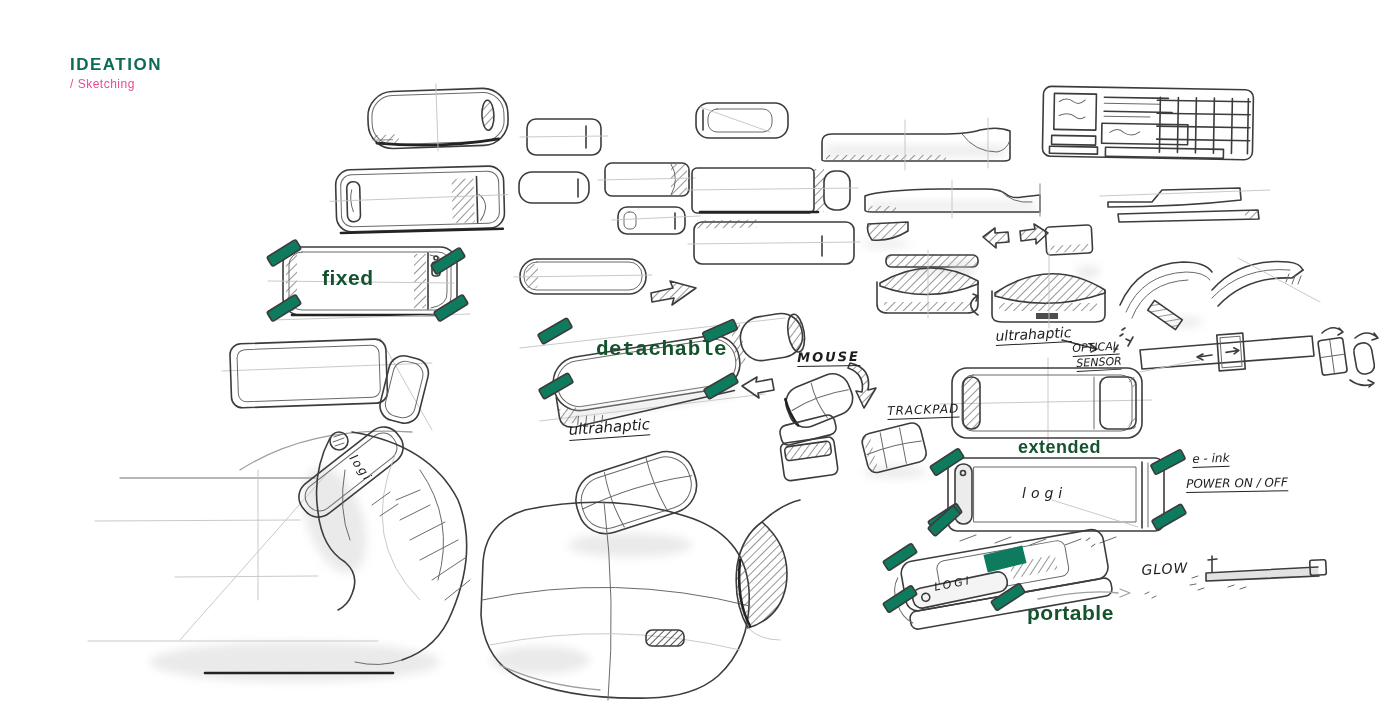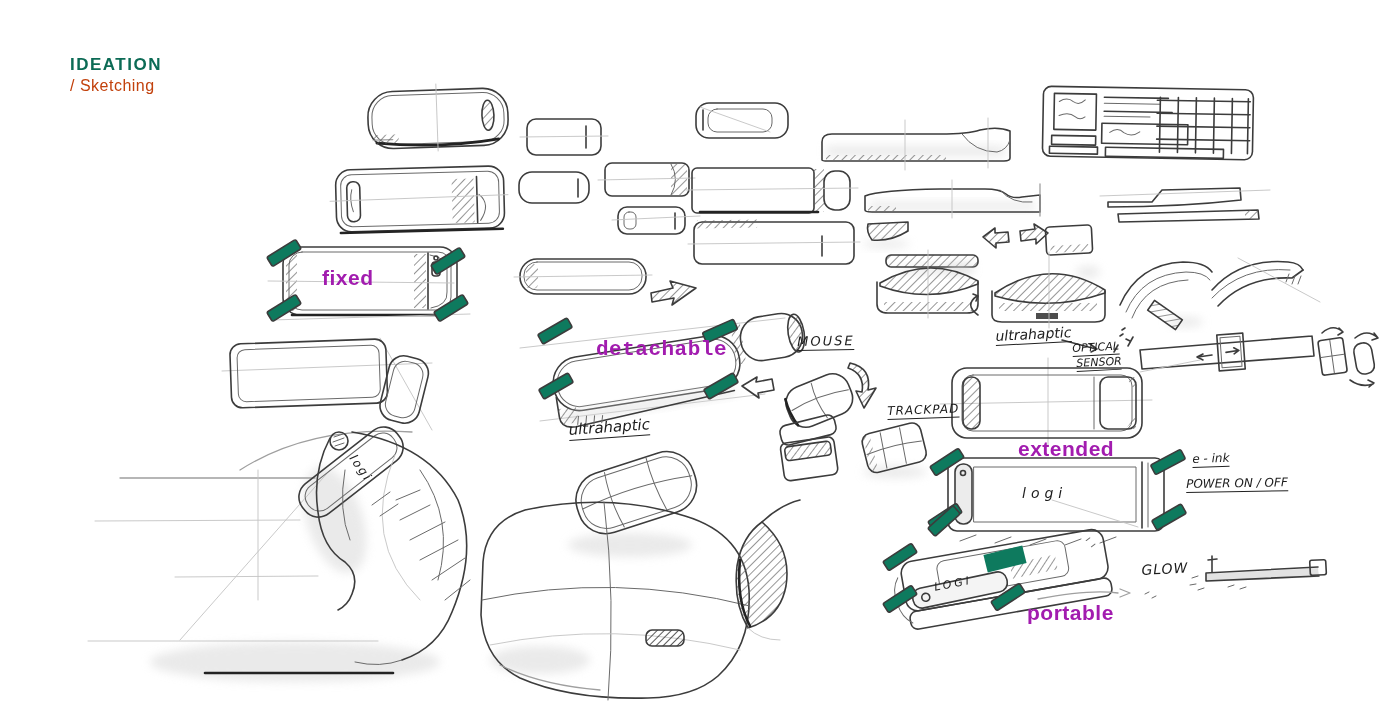--- a/index.html
+++ b/index.html
@@ -1,20 +1,20 @@
 <!DOCTYPE html>
 <html><head>
 <meta charset="utf-8">
 <style>
   html,body{margin:0;padding:0;background:#fff;}
   .canvas{position:relative;width:1400px;height:704px;background:#ffffff;overflow:hidden;
           font-family:"Liberation Sans",sans-serif;}
   .title{position:absolute;color:#0C6B55;font-weight:bold;font-size:17px;letter-spacing:1.5px;}
-  .subtitle{position:absolute;color:#c2410c;font-size:16px;letter-spacing:.5px;}
-  .lbl{position:absolute;color:#a21caf;font-weight:bold;letter-spacing:.5px;}
+  .subtitle{position:absolute;color:#ec4899;font-size:12px;letter-spacing:.5px;}
+  .lbl{position:absolute;color:#14532d;font-weight:bold;letter-spacing:.5px;}
   .hand{position:absolute;color:#1c1c1c;font-family:"DejaVu Sans",sans-serif;font-style:italic;
         white-space:nowrap;transform-origin:left top;}
   .ul{border-bottom:1.6px solid #222;padding-bottom:1px;}
   svg{position:absolute;left:0;top:0;}
   .s{fill:none;stroke:#3c3c3c;stroke-width:1.6;stroke-linecap:round;stroke-linejoin:round;}
   .lt{stroke:#6a6a6a;stroke-width:1;}
   .cl{stroke:#c3c3c3;stroke-width:.9;}
   .cl2{stroke:#9f9f9f;stroke-width:1.3;}
   .dk{stroke:#232323;stroke-width:2.6;}
   .sh{fill:#d9d9d9;opacity:.55;stroke:none;filter:url(#blur);}
@@ -436,24 +436,24 @@
   </g>
 
 </g>
 </svg>
 
 <div class="title" style="left:70px;top:55px;">IDEATION</div>
 <div class="subtitle" style="left:70px;top:77px;">/ Sketching</div>
 
 <div class="lbl" style="left:322px;top:266px;font-size:21px;">fixed</div>
 <div class="lbl" style="left:596px;top:338px;font-size:21px;font-family:Liberation Mono, monospace;">detachable</div>
-<div class="lbl" style="left:1018px;top:437px;font-size:21px;">extended</div>
+<div class="lbl" style="left:1018px;top:437px;font-size:18px;">extended</div>
 <div class="lbl" style="left:1027px;top:601px;font-size:21px;text-align:right;">portable</div>
 
-<div class="hand ul" style="left:797px;top:334px;font-size:13px;letter-spacing:2px;transform:rotate(-1deg);">MOUSE</div>
+<div class="hand ul" style="left:797px;top:350px;font-size:13px;letter-spacing:2px;transform:rotate(-1deg);font-weight:bold;">MOUSE</div>
 <div class="hand ul" style="left:887px;top:404px;font-size:12px;letter-spacing:1px;transform:rotate(-2deg);">TRACKPAD</div>
 <div class="hand ul" style="left:568px;top:421px;font-size:15px;transform:rotate(-4deg);">ultrahaptic</div>
 <div class="hand ul" style="left:995px;top:328px;font-size:14px;transform:rotate(-3deg);">ultrahaptic</div>
 <div class="hand ul" style="left:1072px;top:342px;font-size:11px;transform:rotate(-3deg);">OPTICAL</div>
 <div class="hand ul" style="left:1076px;top:357px;font-size:11px;transform:rotate(-3deg);">SENSOR</div>
 <div class="hand ul" style="left:1192px;top:452px;font-size:12px;transform:rotate(-2deg);">e - ink</div>
 <div class="hand ul" style="left:1186px;top:477px;font-size:12px;transform:rotate(-1deg);">POWER ON / OFF</div>
 <div class="hand" style="left:1141px;top:562px;font-size:14px;letter-spacing:1px;transform:rotate(-3deg);">GLOW</div>
 <div class="hand" style="left:1022px;top:485px;font-size:14px;letter-spacing:5px;">logi</div>
 <div class="hand" style="left:358px;top:452px;font-size:12px;letter-spacing:2px;transform:rotate(55deg);">logi</div>

